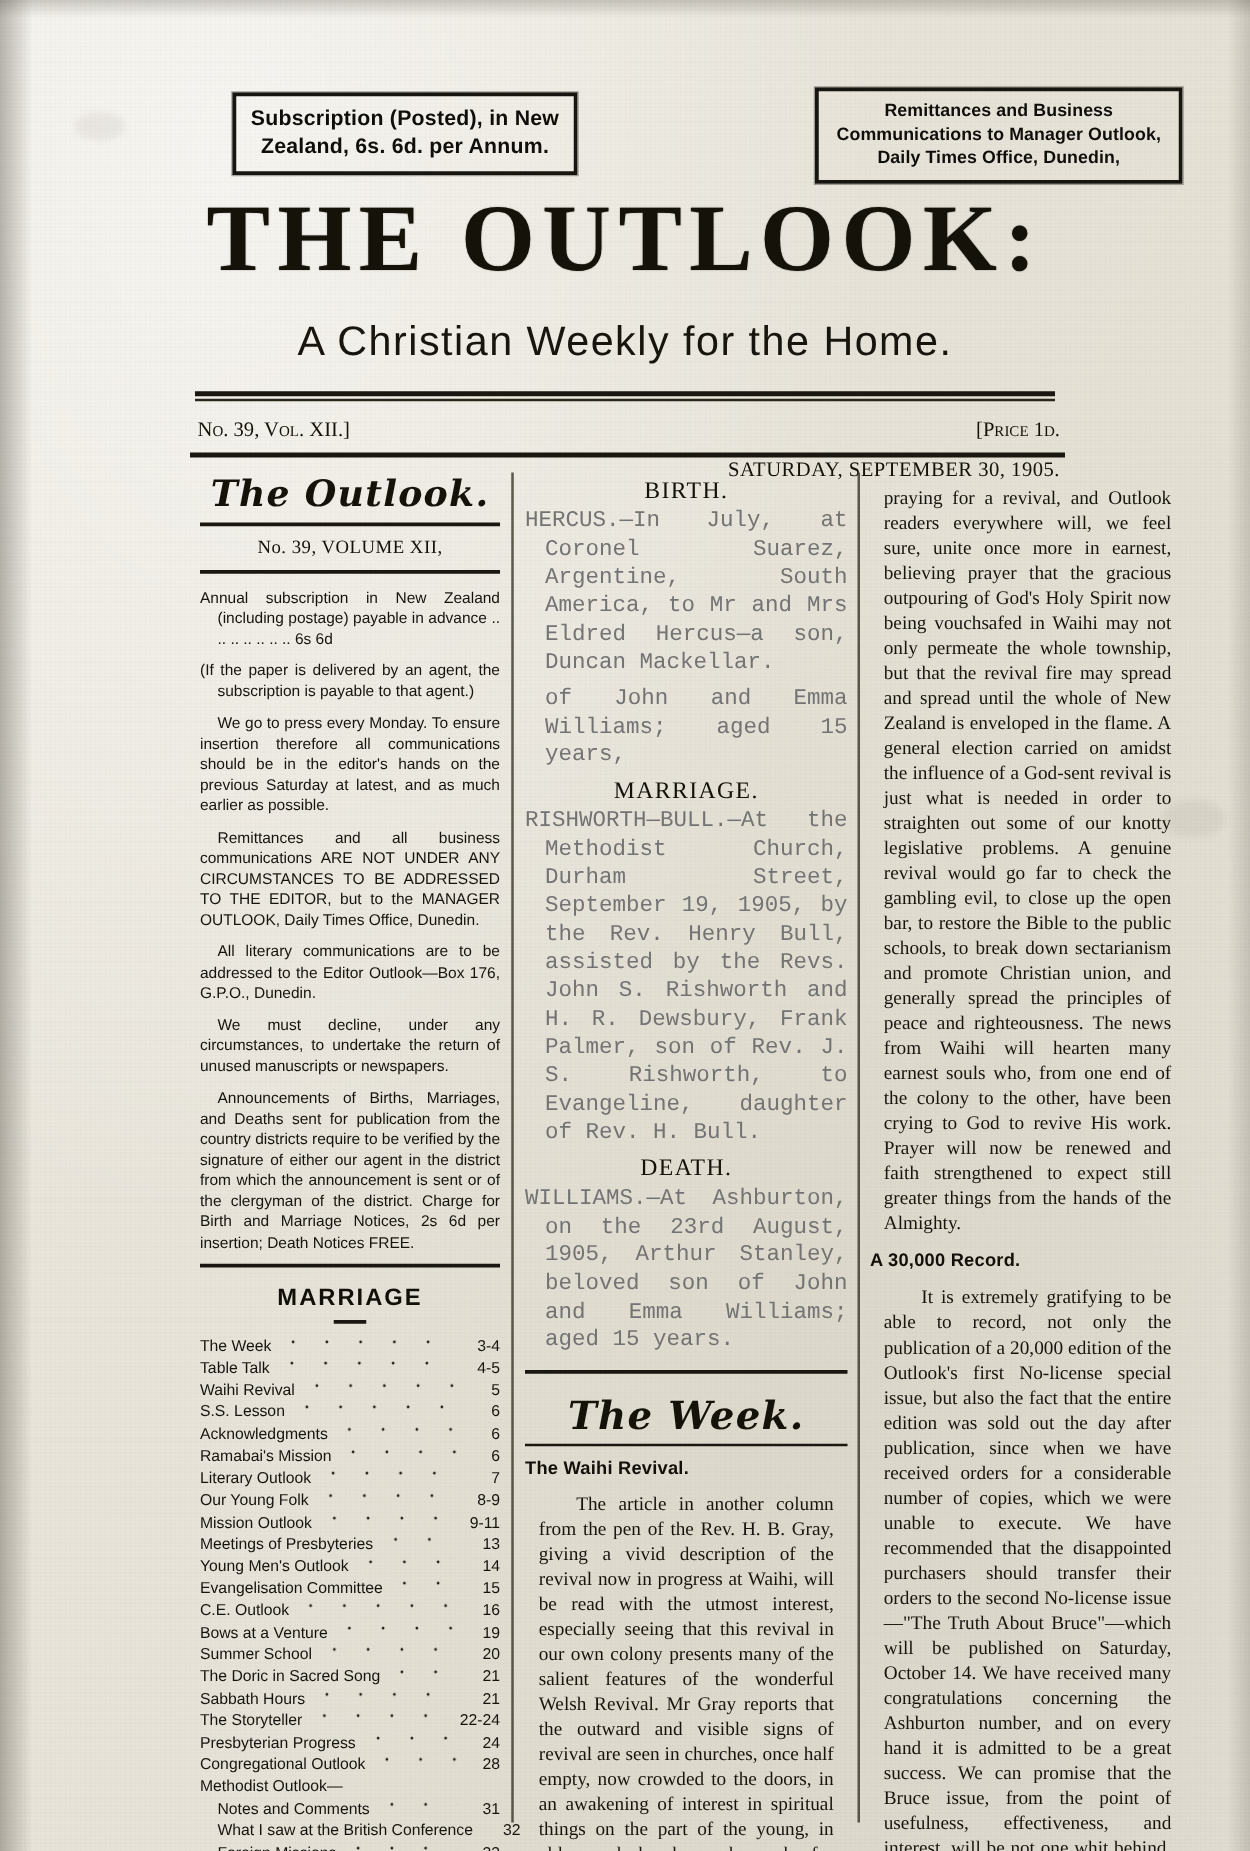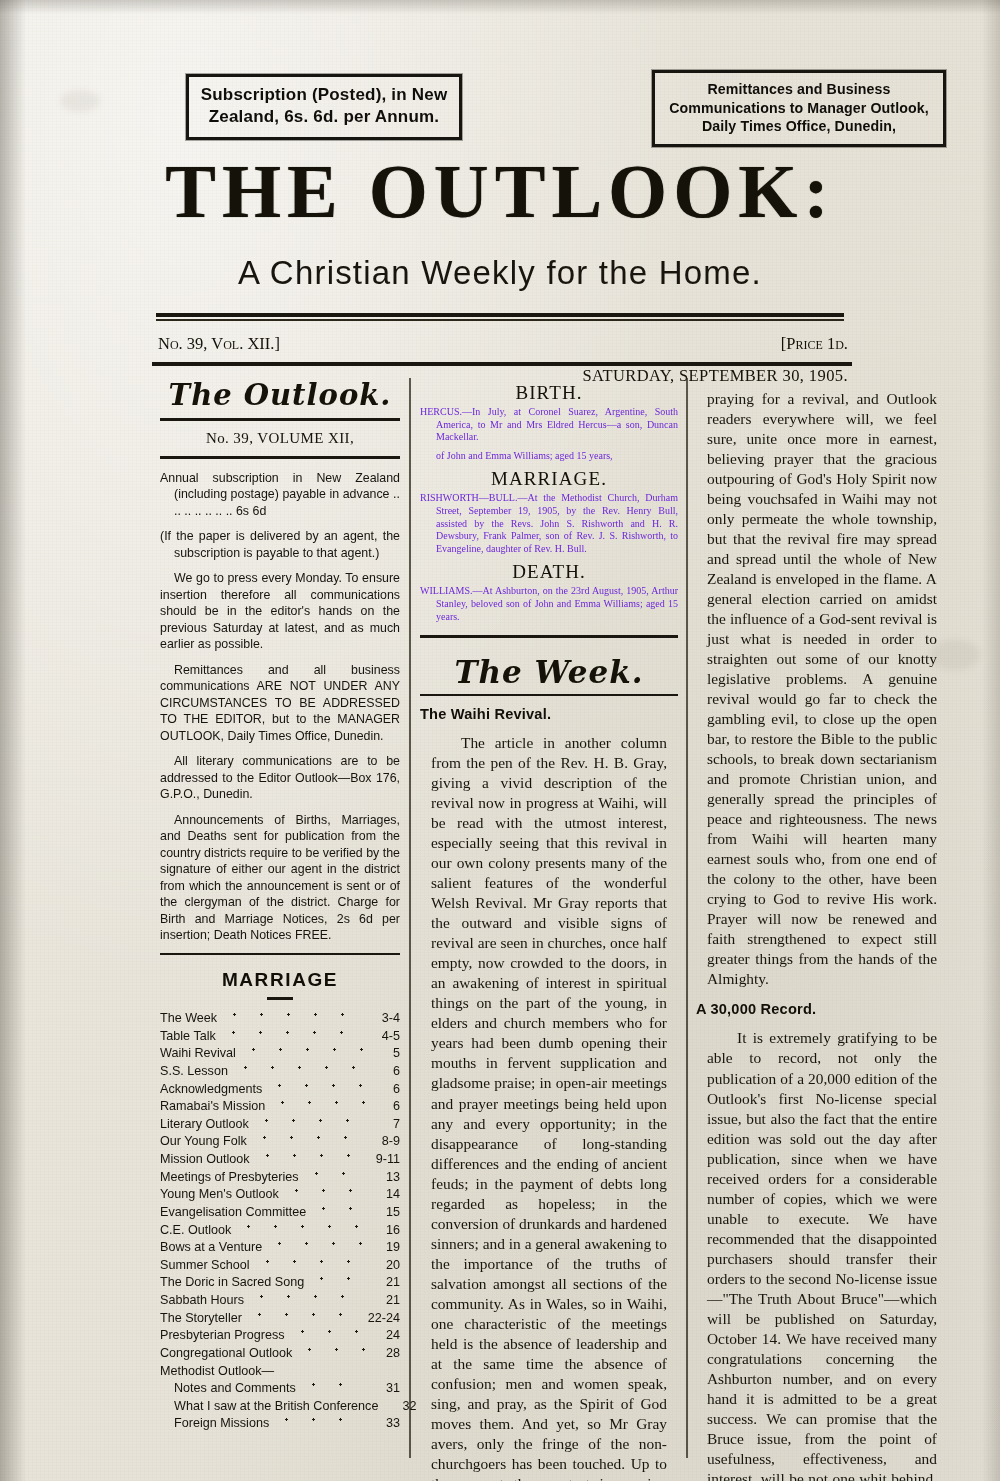--- a/index.html
+++ b/index.html
@@ -120,22 +120,22 @@
   .toc-row .pg{flex:0 0 auto;text-align:right;min-width:30px;}
   .toc-row.sub .lbl{padding-left:14px;}
   .toc-row.plain .lead{background:none;}
 
   
   .xhead{
     text-align:center;font-family:"Liberation Serif",serif;
     font-size:19px;letter-spacing:1.1px;margin:4px 0 2px;color:#141209;
   }
   .notice{
-    font-family:Liberation Serif, serif;font-size:10px;line-height:1.26;
-    text-align:justify;color:#6d28d9;margin:0 0 6px;
+    font-family:Liberation Mono, monospace;font-size:18px;line-height:1.26;
+    text-align:justify;color:#737373;margin:0 0 6px;
     padding-left:16px;text-indent:-16px;
   }
   #week-head{font-size:31px;text-align:center;margin:16px 0 2px;}
   .hr-c{height:2.6px;background:#19170f;margin:4px 0 10px;}
   .subhead{
     font-family:"Liberation Sans",sans-serif;font-weight:bold;
     font-size:14.6px;color:#120f09;margin:0 0 5px;letter-spacing:.2px;
   }
   .body{
     font-family:"Liberation Serif",serif;
@@ -191,20 +191,21 @@
     <div class="para hang">
       <span>Annual subscription in New Zealand (including postage) payable in advance</span>
       <span> .. .. .. .. .. .. .. </span>
       <span>6s 6d</span>
     </div>
 
     <div class="para hang">(If the paper is delivered by an agent, the subscription is payable to that agent.)</div>
     <div class="para ind">We go to press every Monday. To ensure insertion therefore all communications should be in the editor's hands on the previous Saturday at latest, and as much earlier as possible.</div>
     <div class="para ind">Remittances and all business communications ARE NOT UNDER ANY CIRCUMSTANCES TO BE ADDRESSED TO THE EDITOR, but to the MANAGER OUTLOOK, Daily Times Office, Dunedin.</div>
     <div class="para ind">All literary communications are to be addressed to the Editor Outlook—Box 176, G.P.O., Dunedin.</div>
+    <div class="para ind">We must decline, under any circumstances, to undertake the return of unused manuscripts or newspapers.</div>
     <div class="para ind">Announcements of Births, Marriages, and Deaths sent for publication from the country districts require to be verified by the signature of either our agent in the district from which the announcement is sent or of the clergyman of the district. Charge for Birth and Marriage Notices, 2s 6d per insertion; Death Notices FREE.</div>
 
     <div class="hr-b"></div>
 
     <div id="contents-title">MARRIAGE</div>
     <div id="contents-dash"></div>
     <div class="toc" id="toc">
         <div class="toc-row">
           <span class="lbl">The Week</span>
           <span class="lead"></span>

